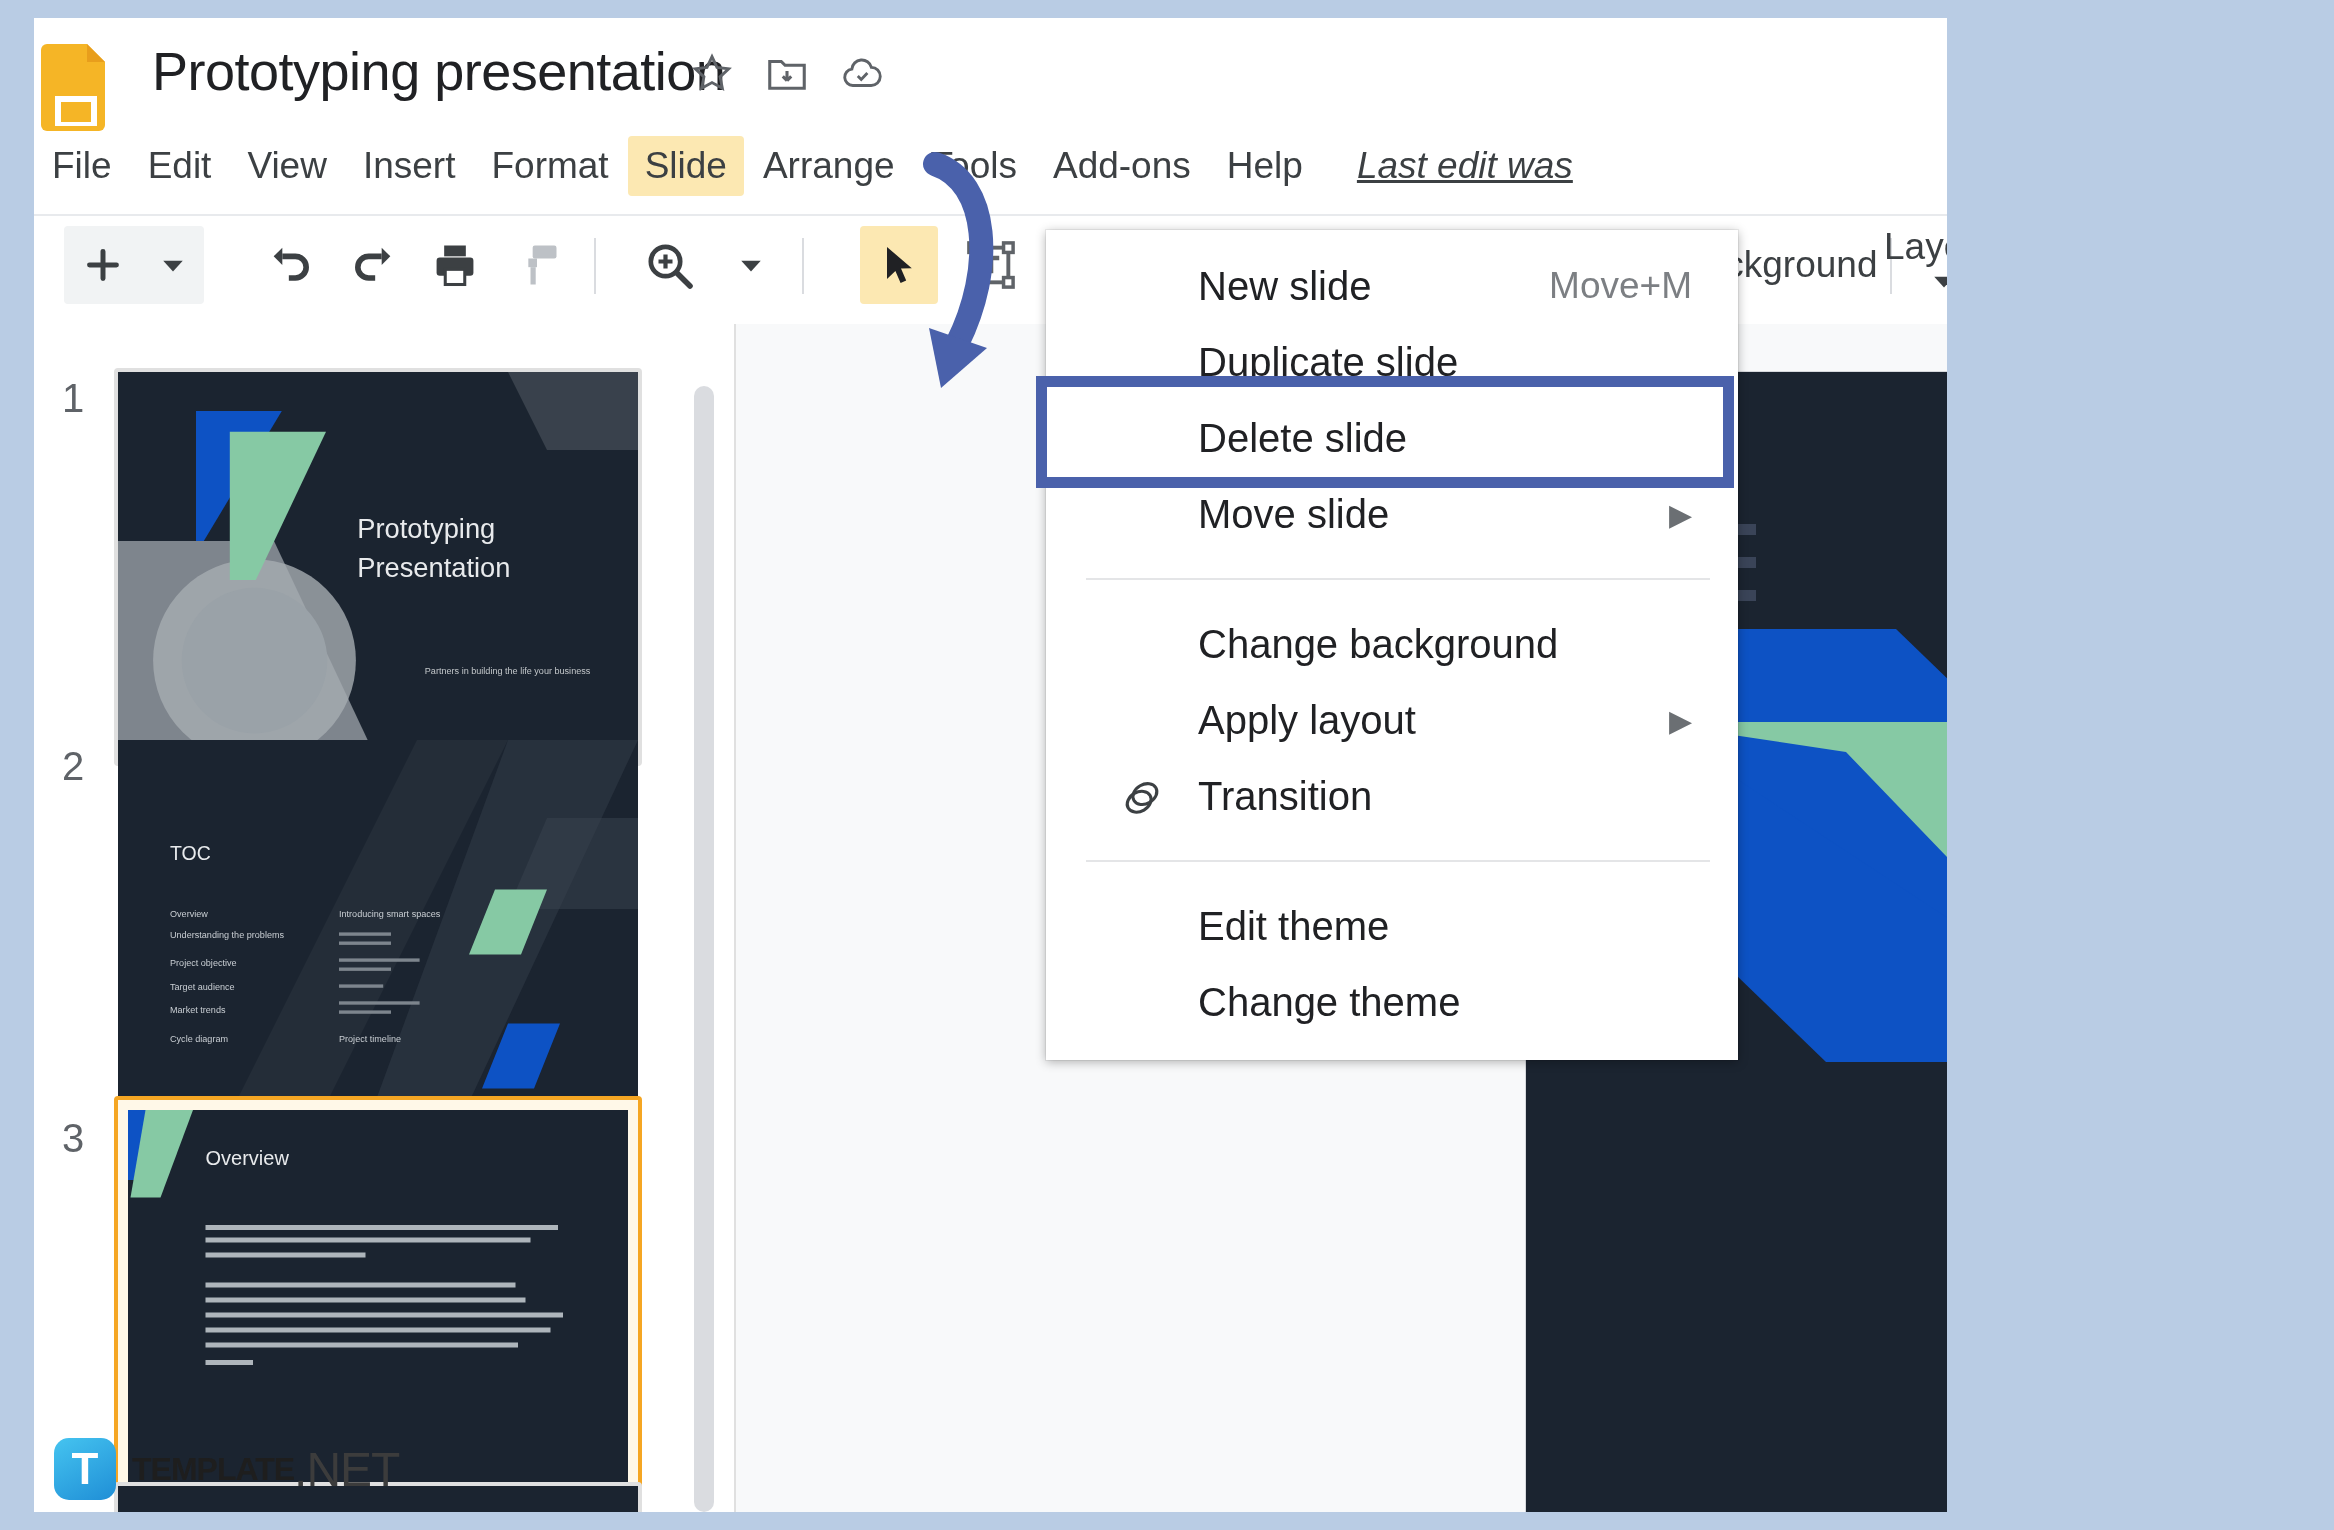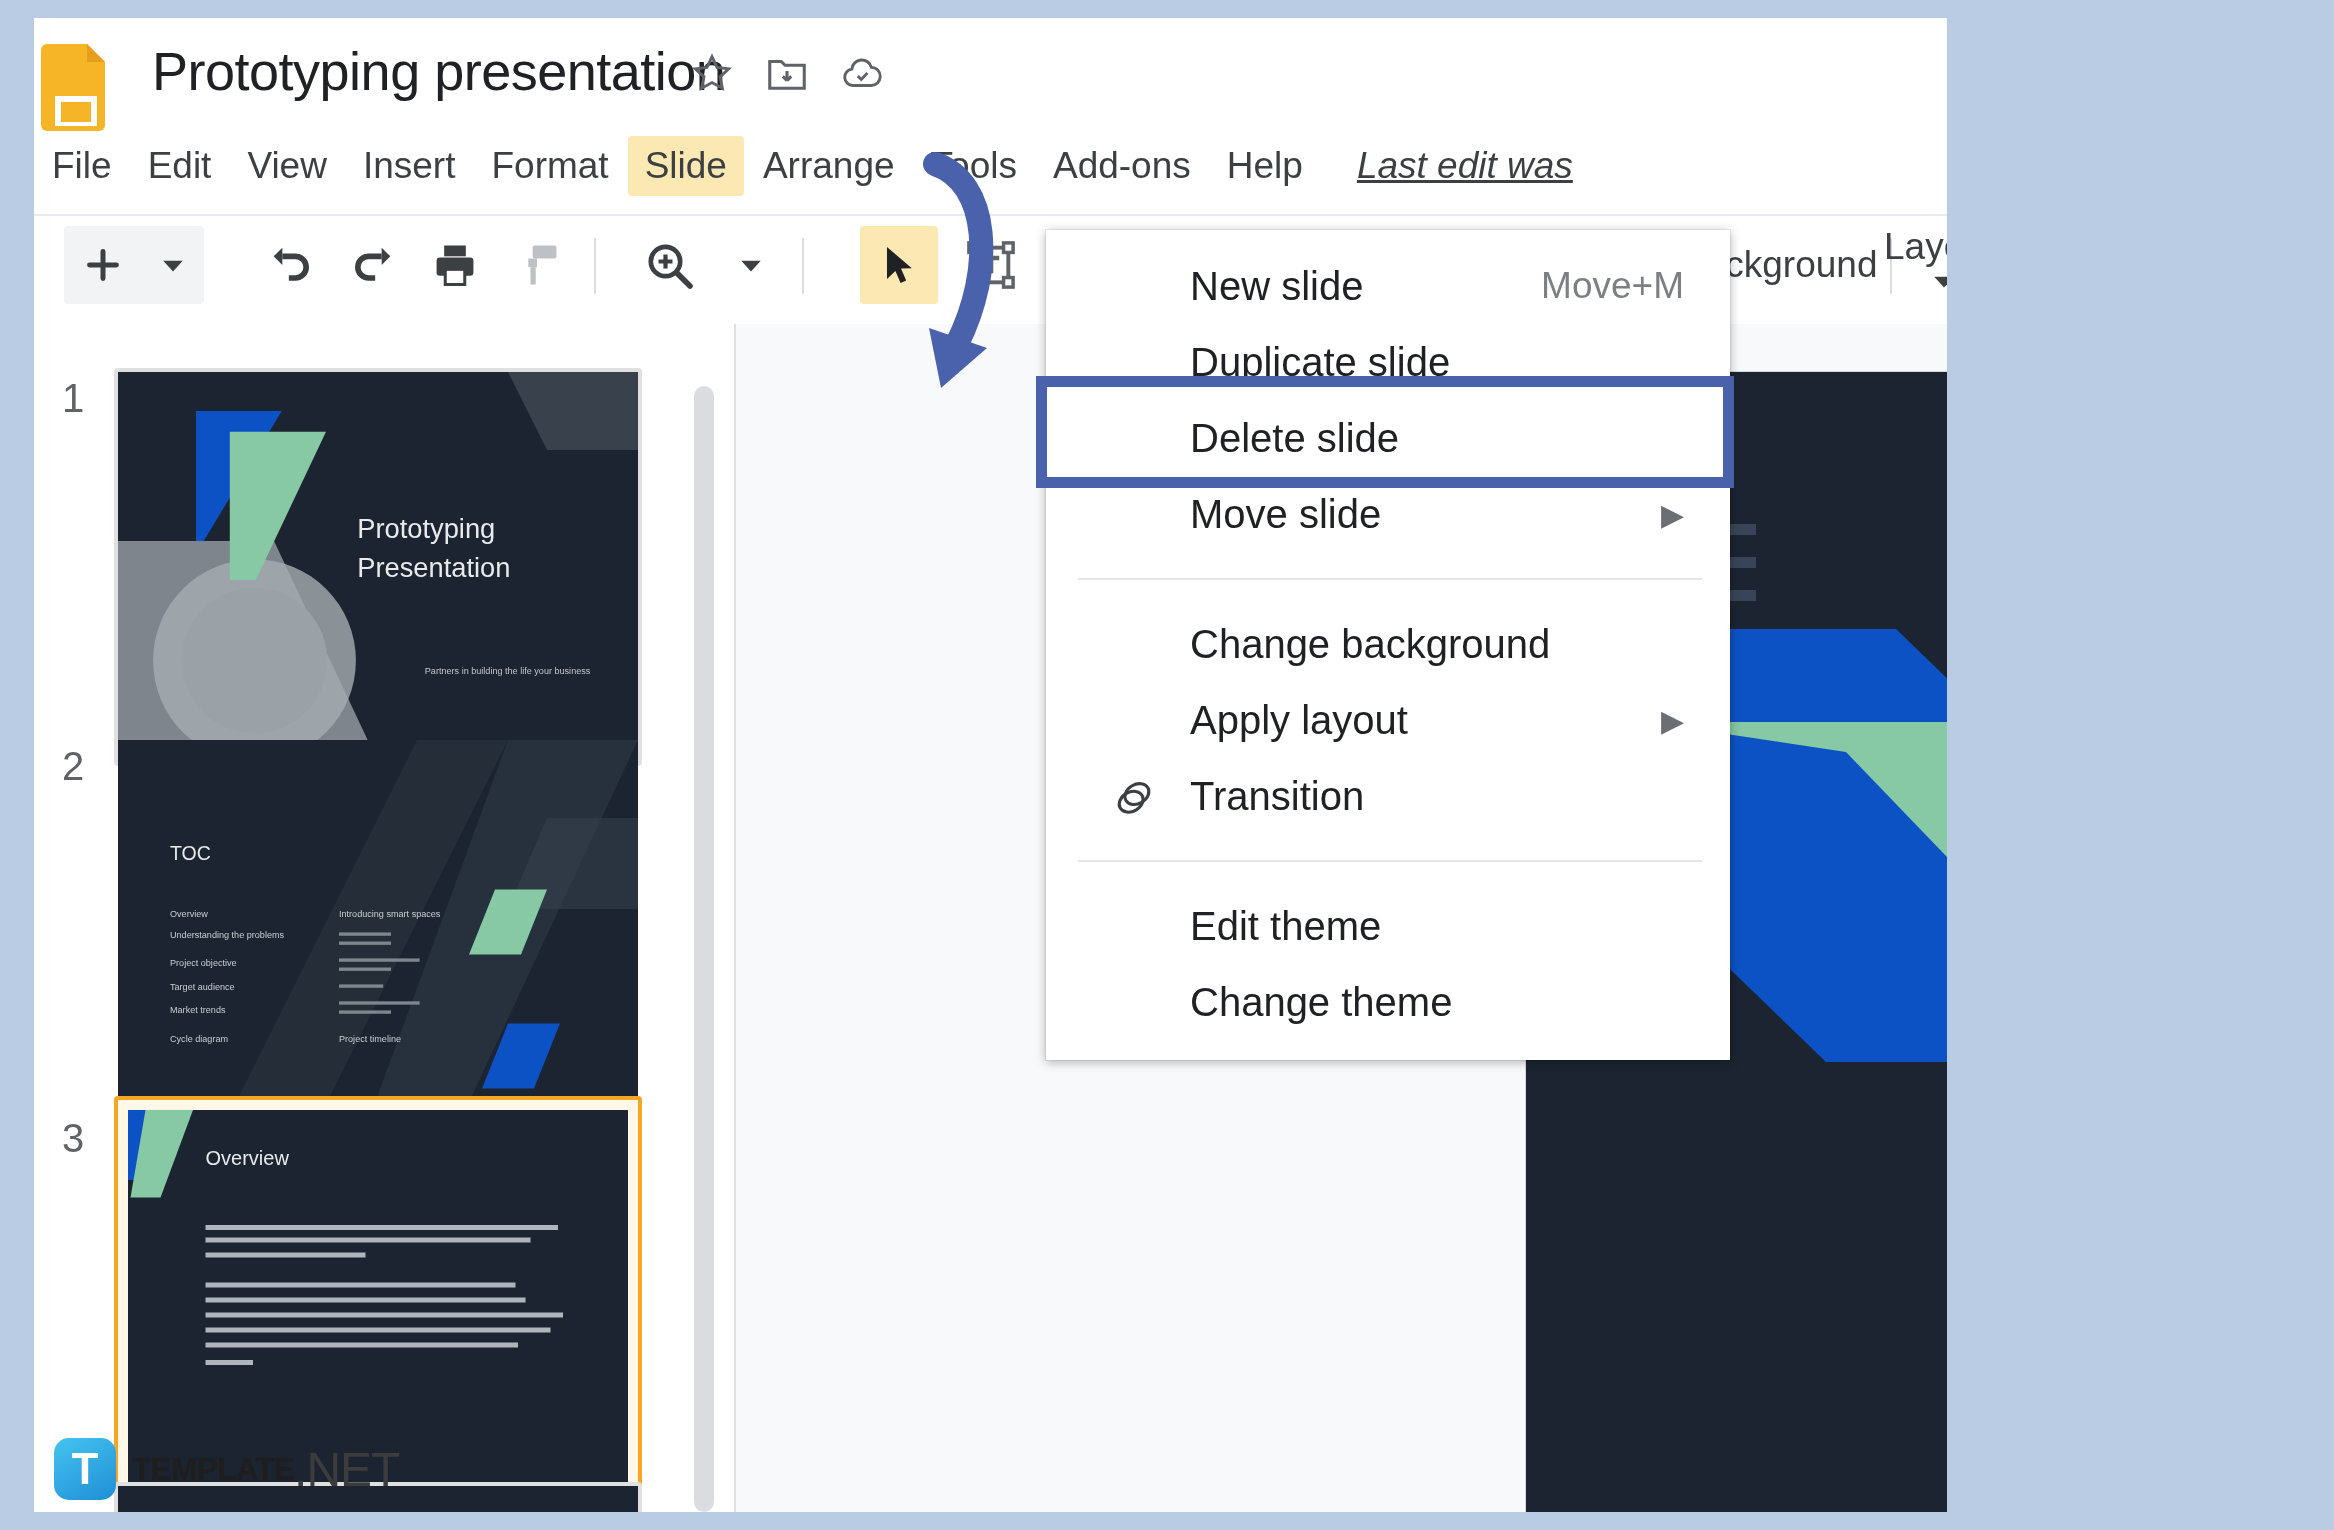--- a/index.html
+++ b/index.html
@@ -203,21 +203,21 @@
     box-shadow: 0 0 0 1px #d7d9dd;
   }
 
   
   #dropdown {
     position: absolute;
     left: 1012px; top: 212px;
     width: 680px;
     background: #ffffff;
     box-shadow: 0 2px 10px rgba(0,0,0,.30), 0 0 0 1px rgba(0,0,0,.06);
-    padding: 18px 0 20px 4px;
+    padding: 18px 0 20px 12px;
     z-index: 40;
   }
   .dd-item {
     position: relative;
     height: 76px;
     display: flex;
     align-items: center;
     padding-left: 140px;
     padding-right: 46px;
     font-size: 40px;

